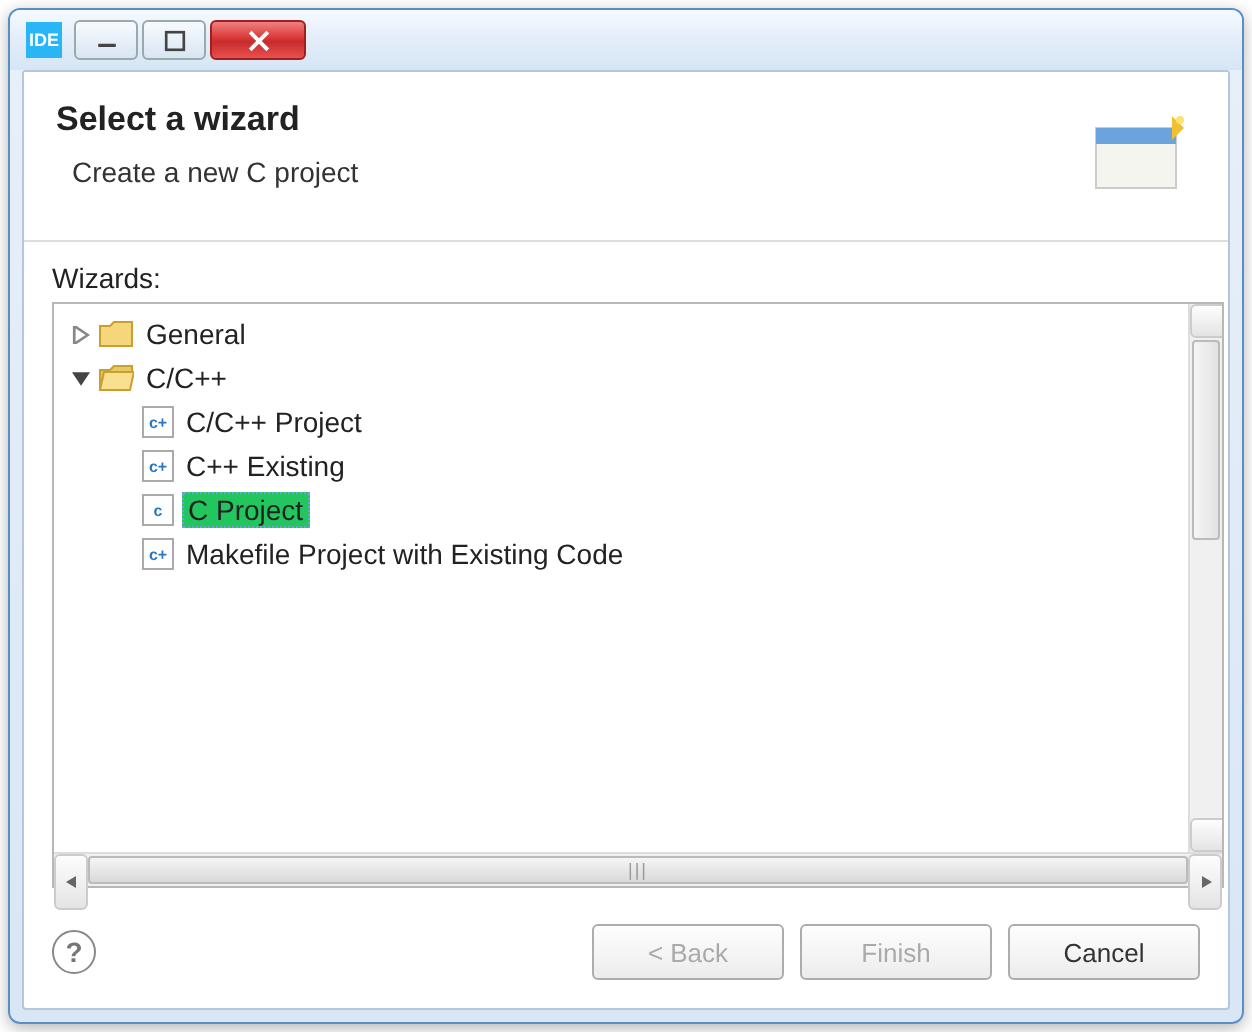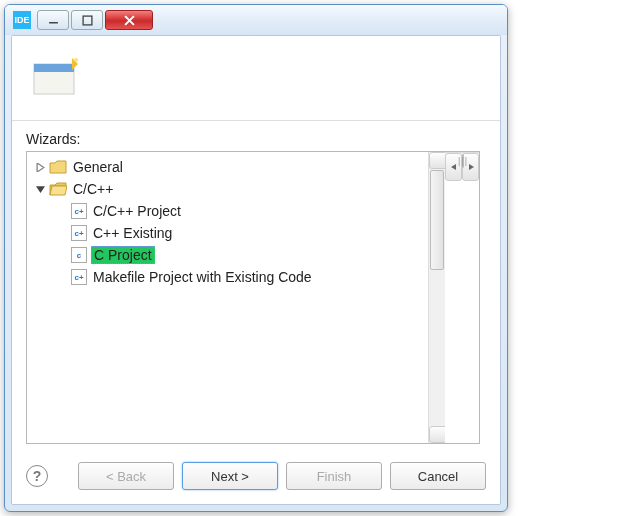--- a/index.html
+++ b/index.html
@@ -5,21 +5,21 @@
     * { box-sizing: border-box; margin: 0; padding: 0; }
     body {
       font-family: "Segoe UI", Tahoma, sans-serif;
       font-size: 13px;
       background: #fff;
       width: 626px;
       height: 516px;
       overflow: hidden;
     }
     .window {
-      width: 504px;
+      width: 618px;
       height: 508px;
       margin: 4px;
       border: 1px solid #5a8fc5;
       border-radius: 6px;
       background: linear-gradient(to bottom, #e8f0f9 0%, #d8e6f5 100%);
       box-shadow: 0 2px 8px rgba(0,0,0,0.3);
       display: flex;
       flex-direction: column;
       overflow: hidden;
     }
@@ -76,40 +76,41 @@
     }
     .header-text { flex: 1; }
     .header-title { font-size: 17px; font-weight: bold; color: #222; margin-bottom: 8px; }
     .header-sub { font-size: 14px; color: #333; padding-left: 8px; }
     .header-icon {
       width: 56px; height: 56px;
       position: relative;
     }
     .content {
       flex: 1;
-      padding: 10px 20px 4px 14px;
+      padding: 10px 2px 4px 14px;
       display: flex;
       flex-direction: column;
     }
     .wiz-label { font-size: 14px; color: #222; margin-bottom: 4px; }
     .filter-input {
       width: 100%;
       height: 26px;
       border: 1px solid #b8b8b8;
       padding: 2px 6px;
       font-size: 14px;
       color: #888;
       background: #fff;
       margin-bottom: 6px;
     }
     .tree-container {
       flex: 1;
       border: 1px solid #b8b8b8;
       background: #fff;
       display: flex;
+      flex-direction: column;
       min-height: 0;
     }
     .tree-scroll {
       flex: 1;
       overflow: hidden;
       position: relative;
     }
     .tree {
       padding: 4px 0;
     }
@@ -265,20 +266,24 @@
         <svg viewBox="0 0 10 10">
             <line x1="1" y1="1" x2="9" y2="9" stroke="#fff" stroke-width="1.8"></line>
             <line x1="9" y1="1" x2="1" y2="9" stroke="#fff" stroke-width="1.8"></line>
           </svg>
       </div>
     </div>
   </div>
 
   <div class="client">
     <div class="header-panel">
+      <div class="header-text">
+        <div class="header-title">Select a wizard</div>
+        <div class="header-sub">Create a new C project</div>
+      </div>
       <div class="header-icon">
         <svg width="56" height="56" viewBox="0 0 56 56">
           <rect x="6" y="14" width="40" height="30" fill="#f5f5f0" stroke="#ccc"></rect>
           <rect x="6" y="14" width="40" height="8" fill="#6ba3dc"></rect>
           <polygon points="44,8 50,14 44,20" fill="#f0c030"></polygon>
           <circle cx="48" cy="10" r="2" fill="#ffe070"></circle>
         </svg>
       </div>
     </div>
 
@@ -366,18 +371,17 @@
               </svg>
             </div>
         </div>
       </div>
     </div>
 
     <div class="button-bar">
       <div class="help-icon">?</div>
       <div class="spacer"></div>
       <div class="btn disabled">&lt; Back</div>
-      <div class="btn primary">Next &gt;</div>
       <div class="btn disabled">Finish</div>
       <div class="btn">Cancel</div>
     </div>
   </div>
 </div>
 
 </body></html>

